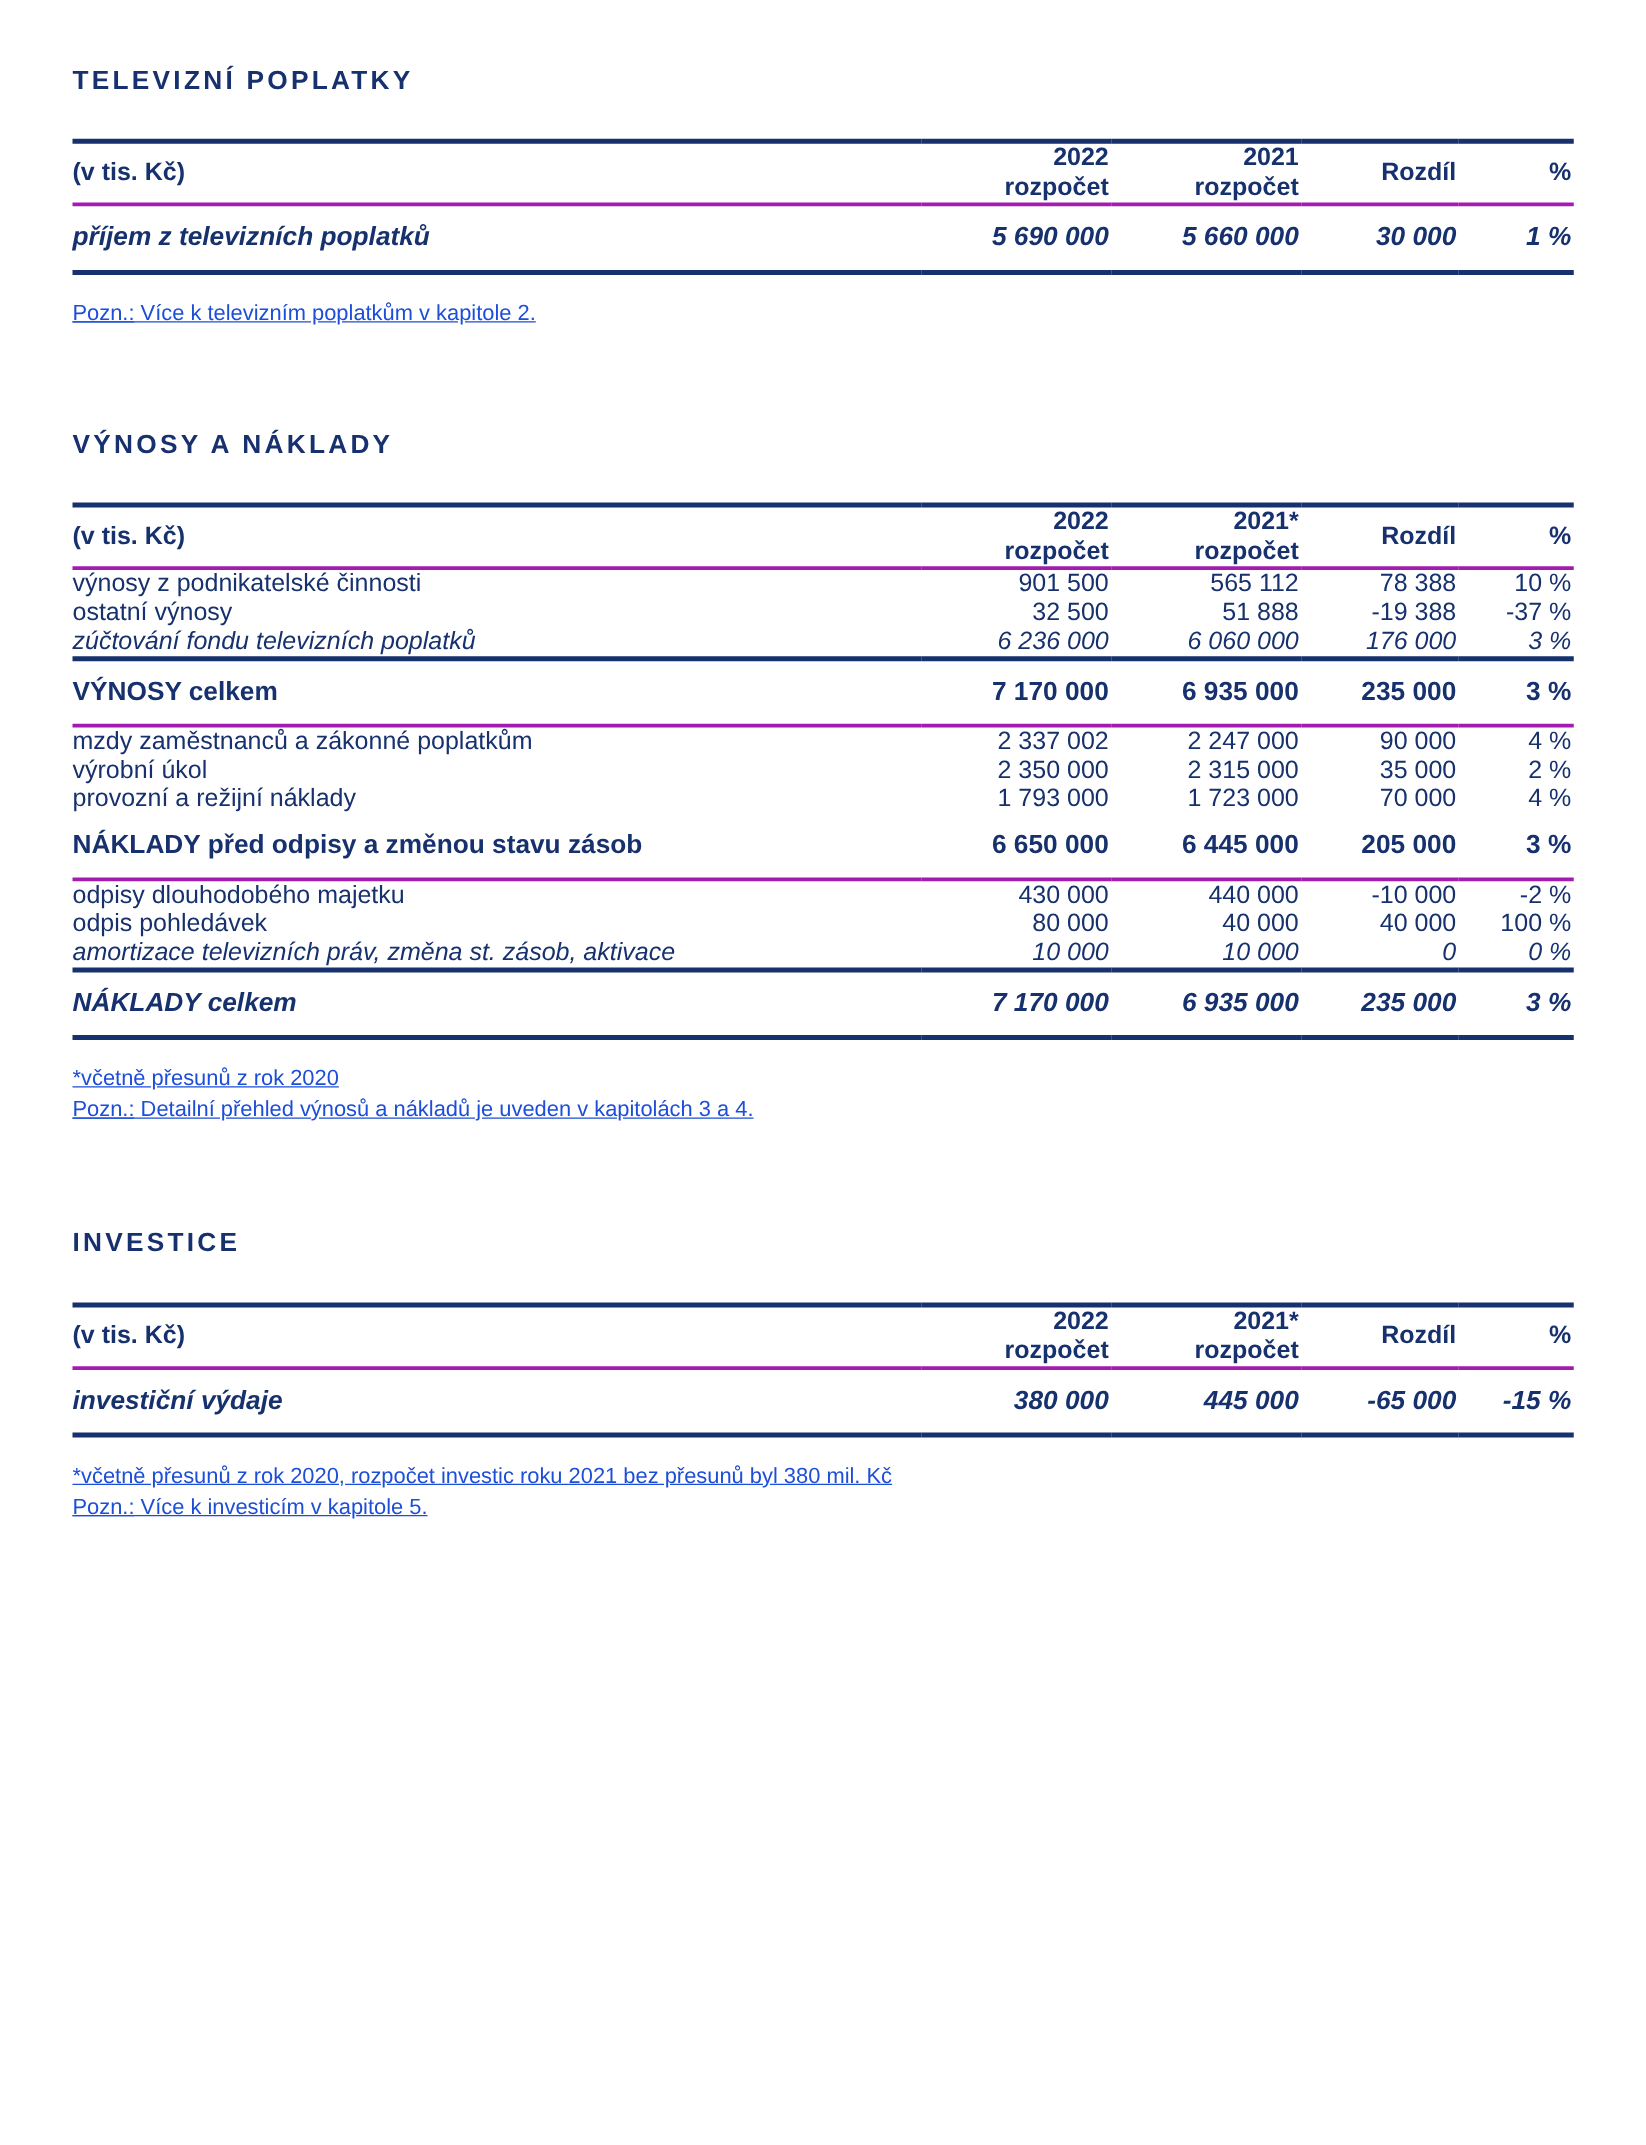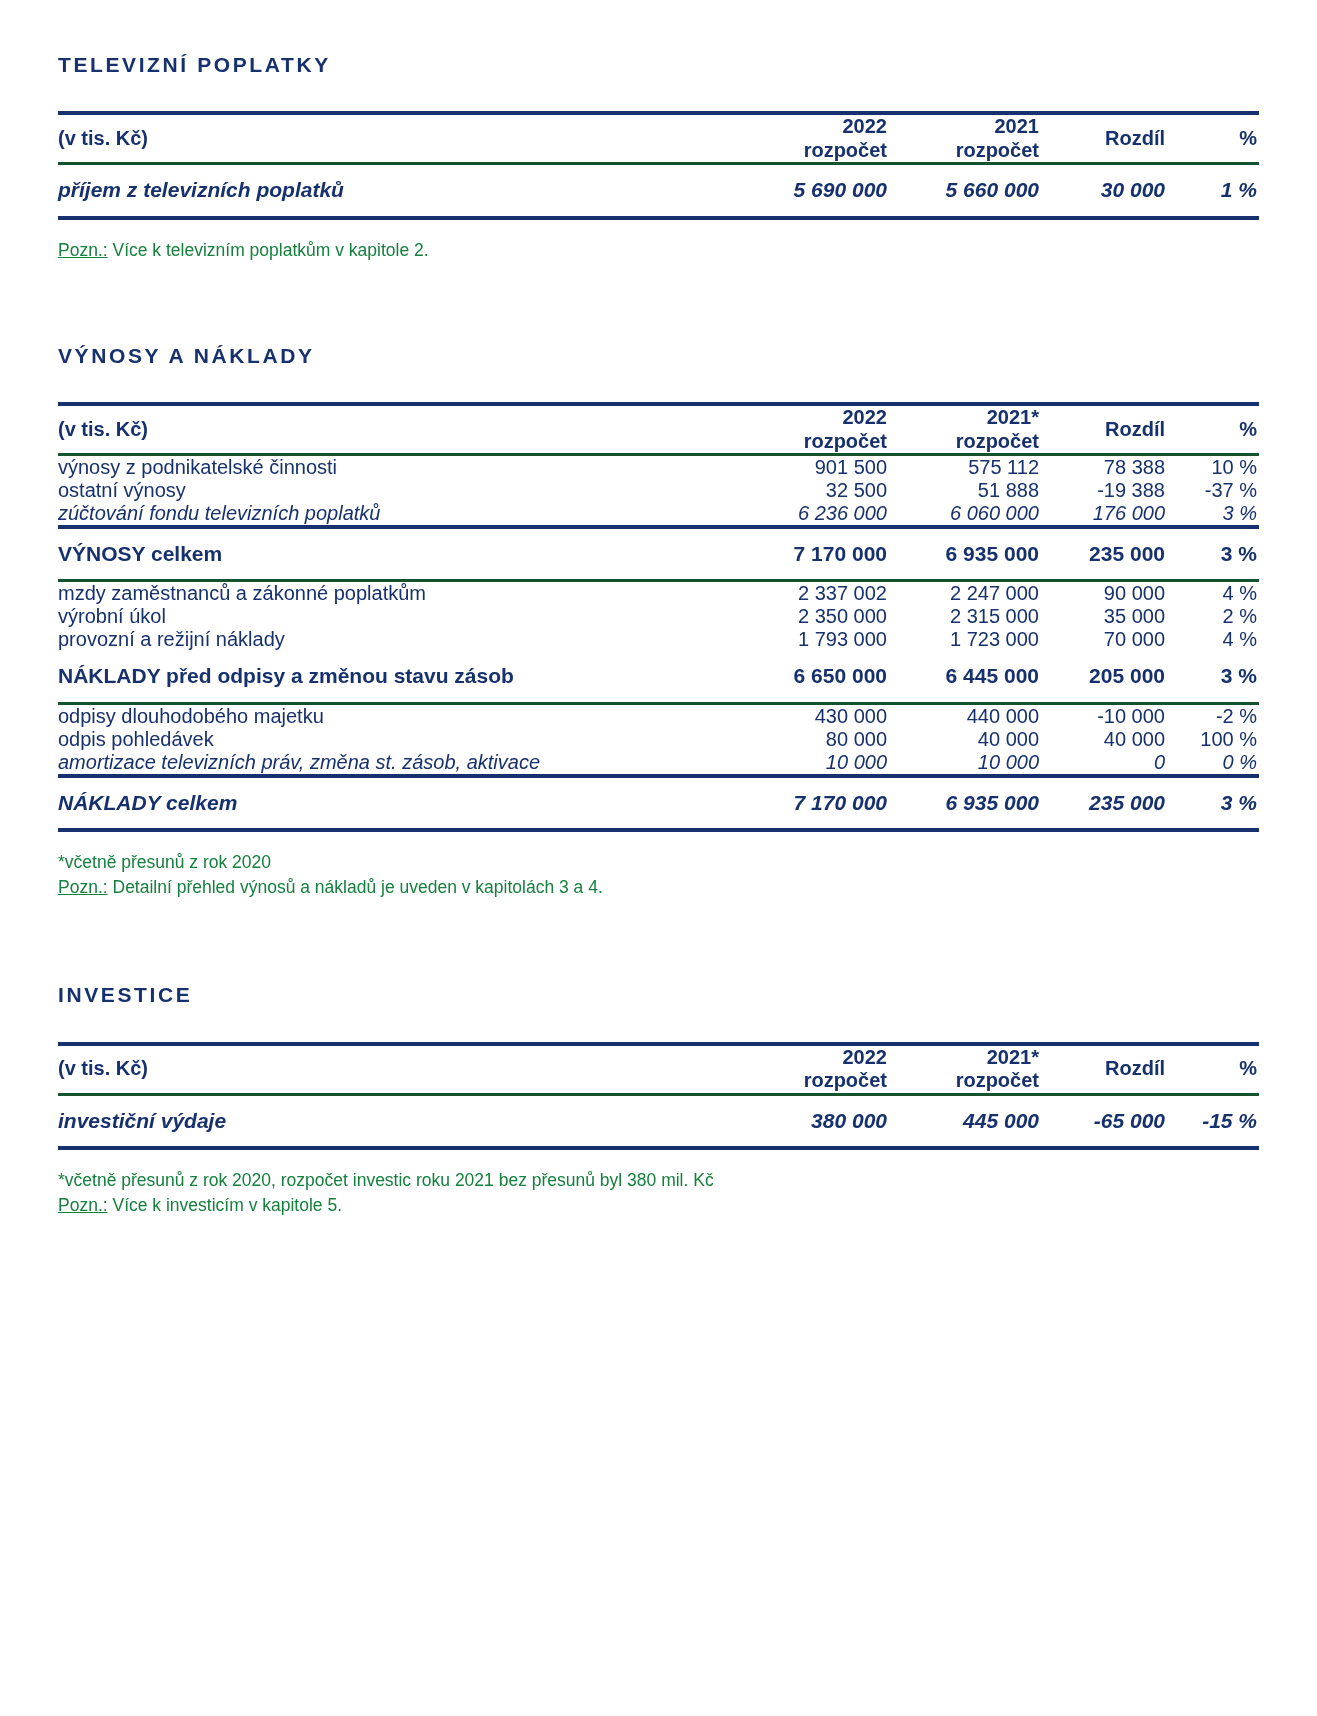--- a/index.html
+++ b/index.html
@@ -47,21 +47,21 @@
 
   table.fin td, table.fin th {
     padding: 0;
     vertical-align: middle;
     border: none;
   }
 
   
   .rule-navy-top    { border-top: 4px solid #16316d; }
   .rule-navy-bottom { border-bottom: 4px solid #16316d; font-style: italic; }
-  .rule-red-bottom  { border-bottom: 3px solid #14532d; }
+  .rule-red-bottom  { border-bottom: 3px solid #a21caf; }
 
   thead th {
     font-weight: bold;
     color: #16316d;
     font-size: 20px;
     line-height: 1.18;
     padding-top: 12px;
     padding-bottom: 11px;
   }
   thead th.lbl {
@@ -87,24 +87,25 @@
   }
   tbody td.lbl { text-align: left; font-weight: normal; }
   tbody td.num { text-align: right; padding-right: 2px; font-weight: normal; }
 
   tr.total td { font-weight: bold; font-size: 21px; padding-top: 13px; padding-bottom: 13px; }
   tr.single td { font-weight: bold; font-size: 21px; padding-top: 13px; padding-bottom: 13px; }
 
   
   .note {
     font-size: 17.5px;
-    color: #15803d;
+    color: #1d4ed8;
     margin: 0;
     line-height: 1.45;
     font-family: "Liberation Sans", sans-serif;
+    text-decoration: underline;
   }
   .note .u { text-decoration: underline; }
 
   
   .sp-after-title { height: 34px; }
   .sp-after-table { height: 18px; }
   .sp-sec-1 { height: 80px; }
   .sp-sec-2 { height: 82px; }
 </style>
 </head>
@@ -177,21 +178,21 @@
           <span class="bd">rozpočet</span>
         </th>
         <th class="num mid1line">Rozdíl</th>
         <th class="num mid1line">%</th>
       </tr>
     </thead>
     <tbody>
       <tr>
         <td class="lbl">výnosy z podnikatelské činnosti</td>
         <td class="num">901 500</td>
-        <td class="num">575 112</td>
+        <td class="num">565 112</td>
         <td class="num">78 388</td>
         <td class="num">10 %</td>
       </tr>
       <tr>
         <td class="lbl">ostatní výnosy</td>
         <td class="num">32 500</td>
         <td class="num">51 888</td>
         <td class="num">-19 388</td>
         <td class="num">-37 %</td>
       </tr>

